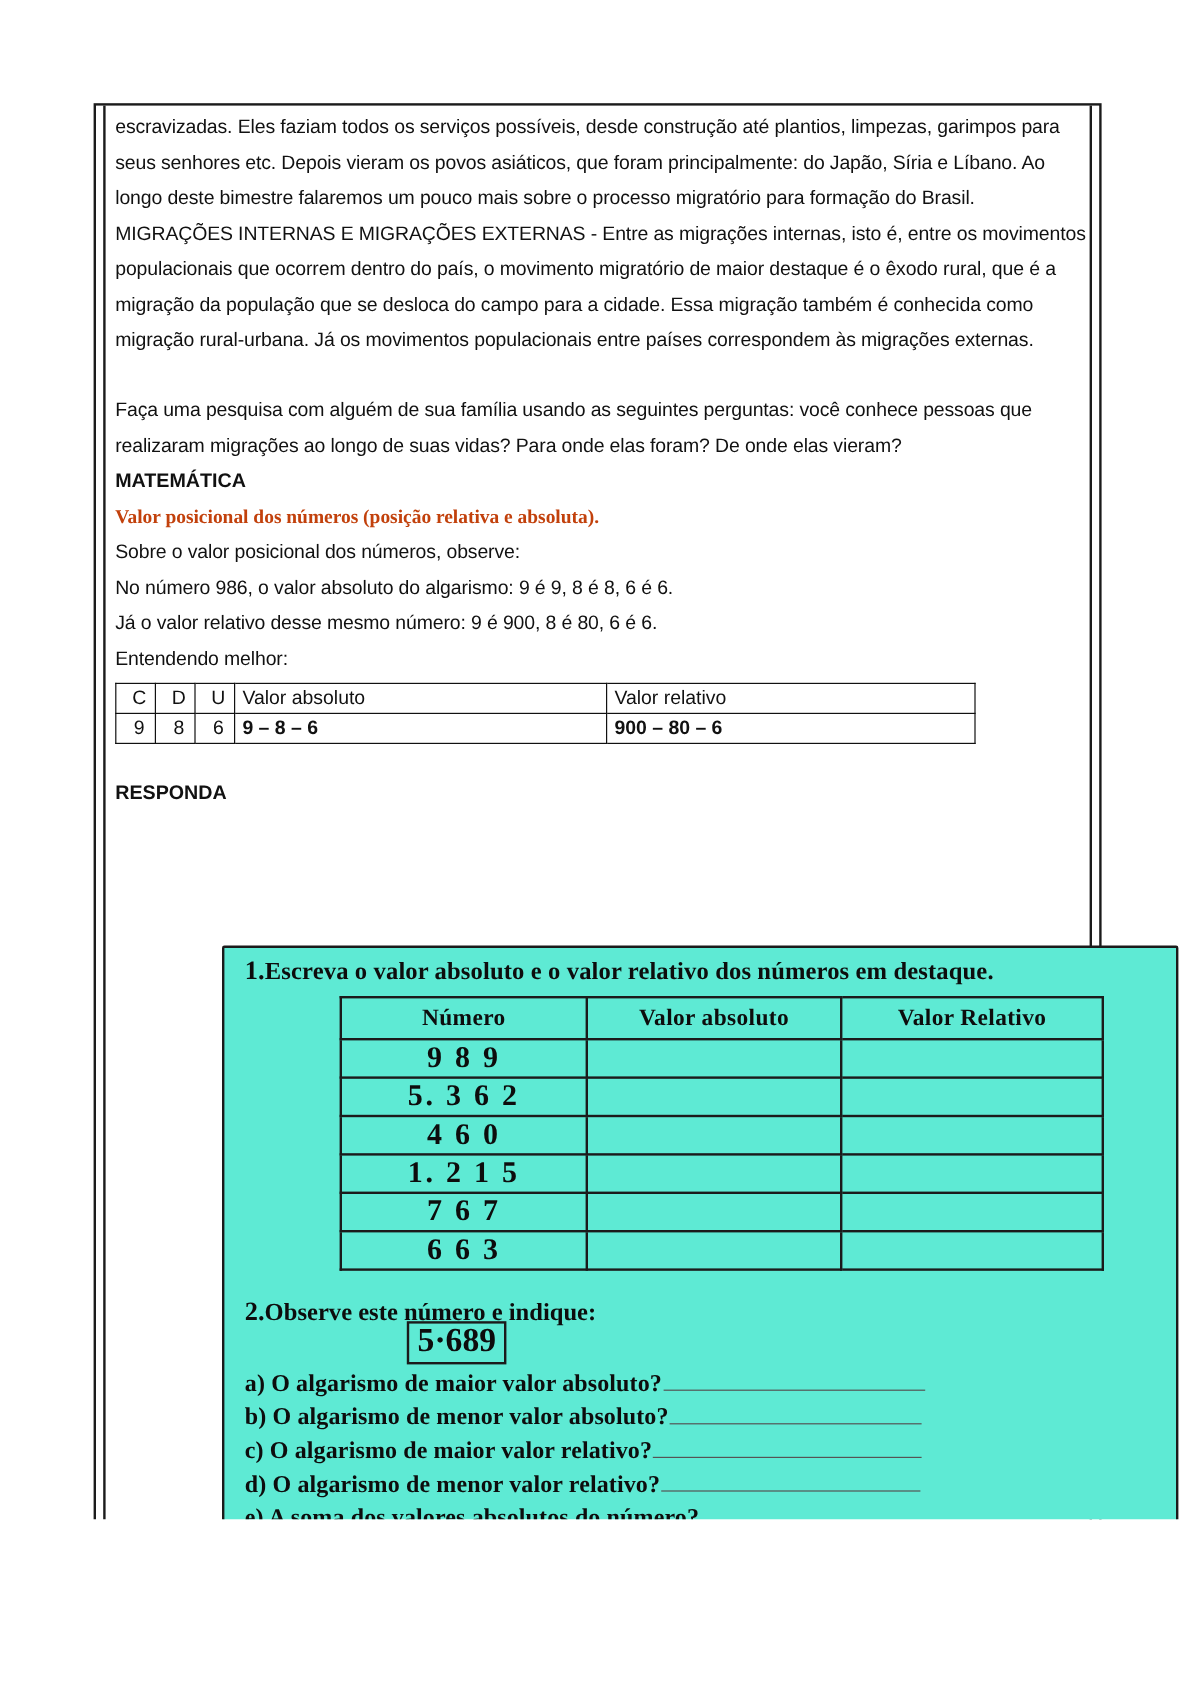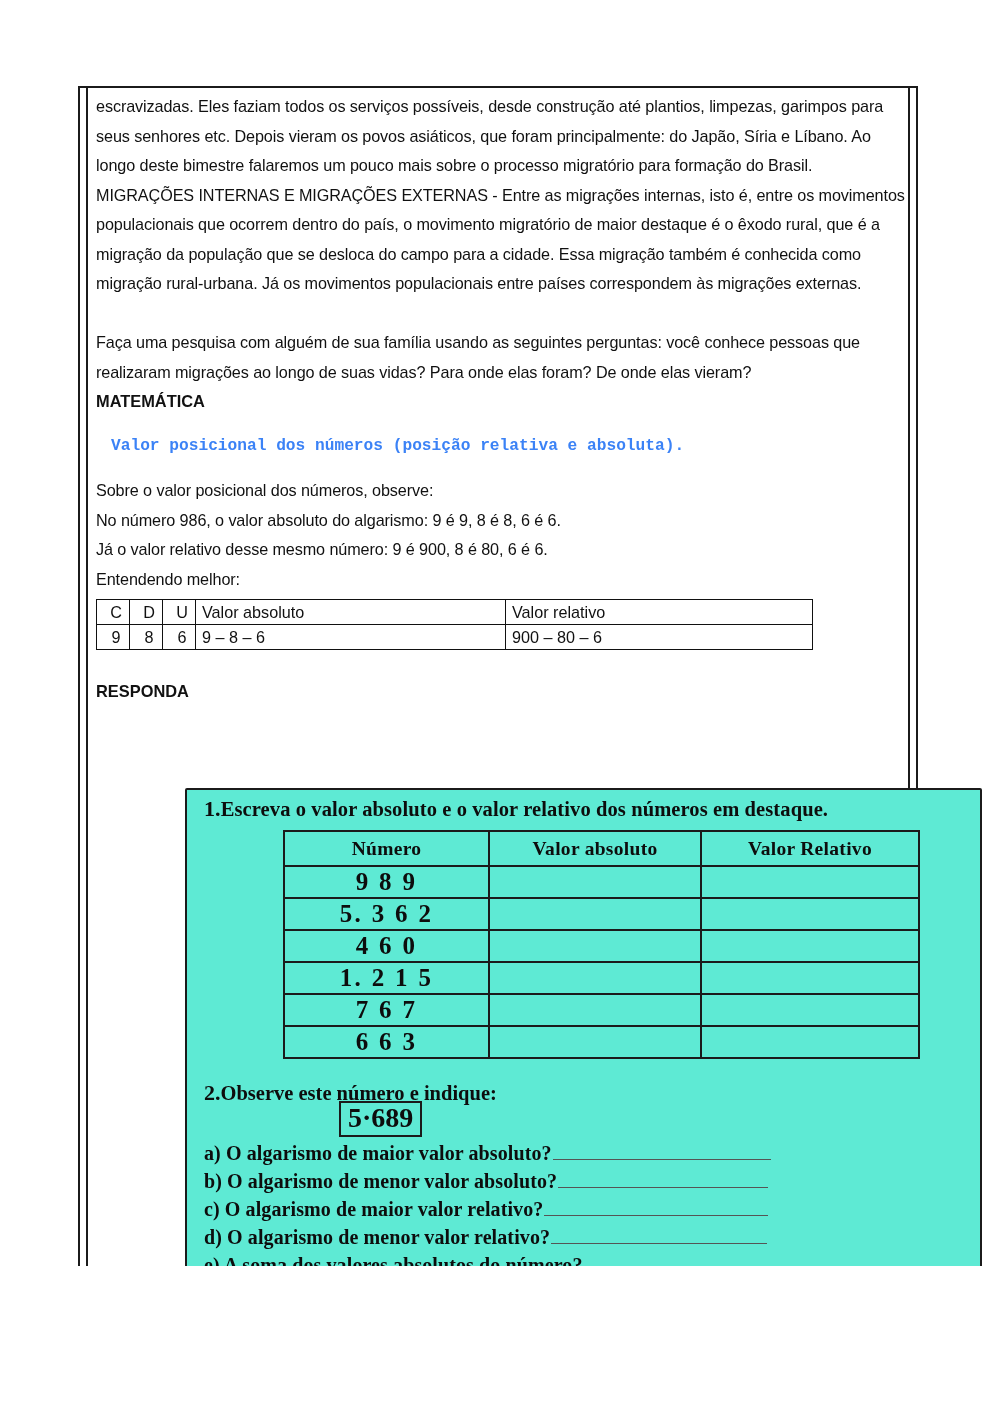--- a/index.html
+++ b/index.html
@@ -52,26 +52,26 @@
 
   h3.section-head {
     font-family: "Liberation Sans", sans-serif;
     font-size: 16.4px;
     font-weight: bold;
     line-height: 29.5px;
     color: #111111;
     margin: 0;
   }
   .bold-line {
-    font-family: Liberation Mono, monospace;
+    font-family: Liberation Serif, serif;
     font-size: 16.2px;
     font-weight: bold;
     line-height: 29.5px;
-    color: #3b82f6;
-    margin: 15px;
+    color: #c2410c;
+    margin: 0;
   }
 
   
   table.cdu {
     border-collapse: collapse;
     margin-top: 5px;
     width: 716px;
     table-layout: fixed;
   }
   table.cdu td {
@@ -79,21 +79,21 @@
     font-family: "Liberation Sans", sans-serif;
     font-size: 16.2px;
     color: #111111;
     height: 25px;
     padding: 0 0 0 6px;
     vertical-align: middle;
   }
   td.cdu-narrow { width: 33px; text-align: center; padding: 0; }
   td.cdu-mid    { width: 310px; }
   td.cdu-wide   { width: 307px; }
-  td.cdu-val    { padding-left: 28px; }
+  td.cdu-val    { padding-left: 28px; font-weight: bold; }
 
   
   .responda-head {
     font-family: "Liberation Sans", sans-serif;
     font-size: 16.4px;
     font-weight: bold;
     color: #111111;
     margin: 0;
     line-height: 22px;
   }

